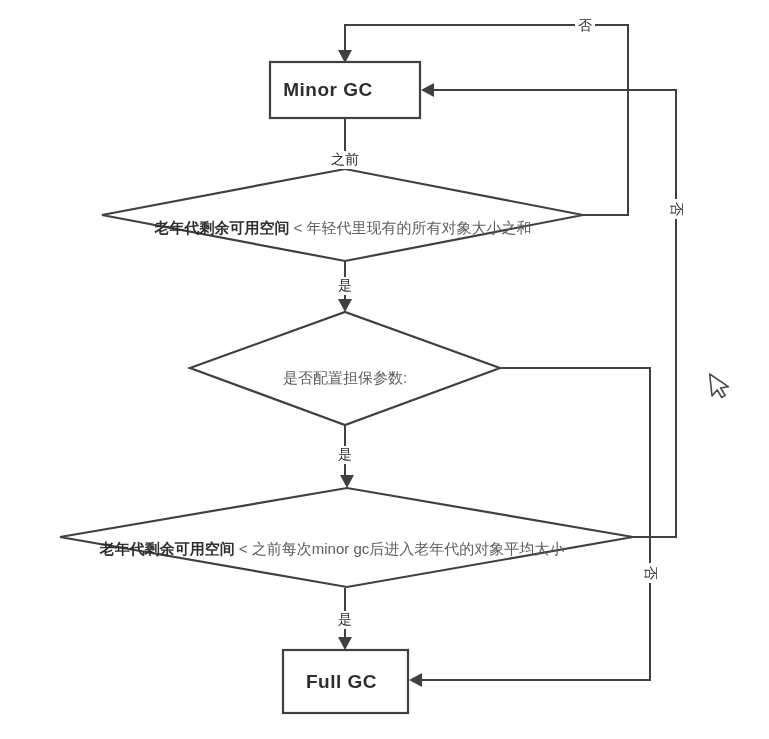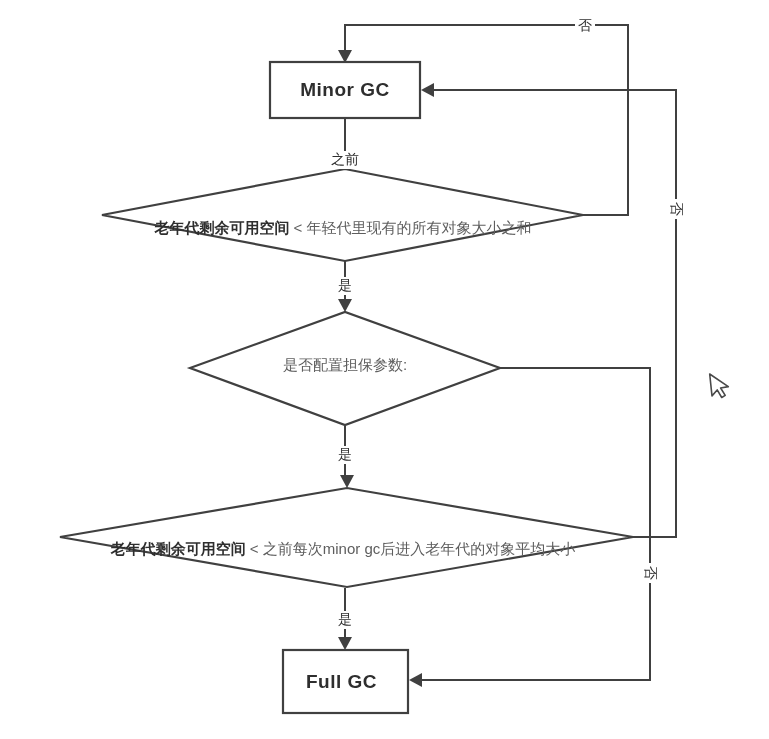--- a/index.html
+++ b/index.html
@@ -60,29 +60,29 @@
     <polygon class="arrowhead" points="338,637 352,637 345,650"></polygon>
 
     <polygon class="shape" points="102,215 345,169 583,215 345,261"></polygon>
     <polygon class="shape" points="190,368 345,312 500,368 345,425"></polygon>
     <polygon class="shape" points="60,537 347,488 633,537 347,587"></polygon>
 
     <rect class="shape" x="270" y="62" width="150" height="56"></rect>
     <rect class="shape" x="283" y="650" width="125" height="63"></rect>
   </svg>
 
-  <div class="box-label" style="left:270px;top:62px;width:150px;height:56px;">Minor GC</div>
+  <div class="box-label" style="left:253px;top:62px;width:150px;height:56px;">Minor GC</div>
 
   <div class="diamond-label" style="left:343px;top:216px;"><span class="emph">老年代剩余可用空间</span><span> &lt; 年轻代里现有的所有对象大小之和</span></div>
 
-  <div class="diamond-label" style="left:345px;top:353px;">
+  <div class="diamond-label" style="left:345px;top:366px;">
     <div>是否配置担保参数:</div>
   </div>
 
-  <div class="diamond-label" style="left:343px;top:537px;text-align:center;"><span class="emph">老年代剩余可用空间</span><span> &lt; 之前每次minor gc后进入老年代的对象平均大小</span></div>
+  <div class="diamond-label" style="left:332px;top:537px;text-align:center;"><span class="emph">老年代剩余可用空间</span><span> &lt; 之前每次minor gc后进入老年代的对象平均大小</span></div>
 
   <div class="box-label" style="left:279px;top:650px;width:125px;height:63px;">Full GC</div>
 
   <div class="edge-label" style="left:585px;top:26px;">否</div>
   <div class="edge-label rot90" style="left:676px;top:209px;">否</div>
   <div class="edge-label rot90" style="left:650px;top:573px;">否</div>
   <div class="edge-label" style="left:345px;top:160px;">之前</div>
   <div class="edge-label" style="left:345px;top:286px;">是</div>
   <div class="edge-label" style="left:345px;top:455px;">是</div>
   <div class="edge-label" style="left:345px;top:620px;">是</div>

